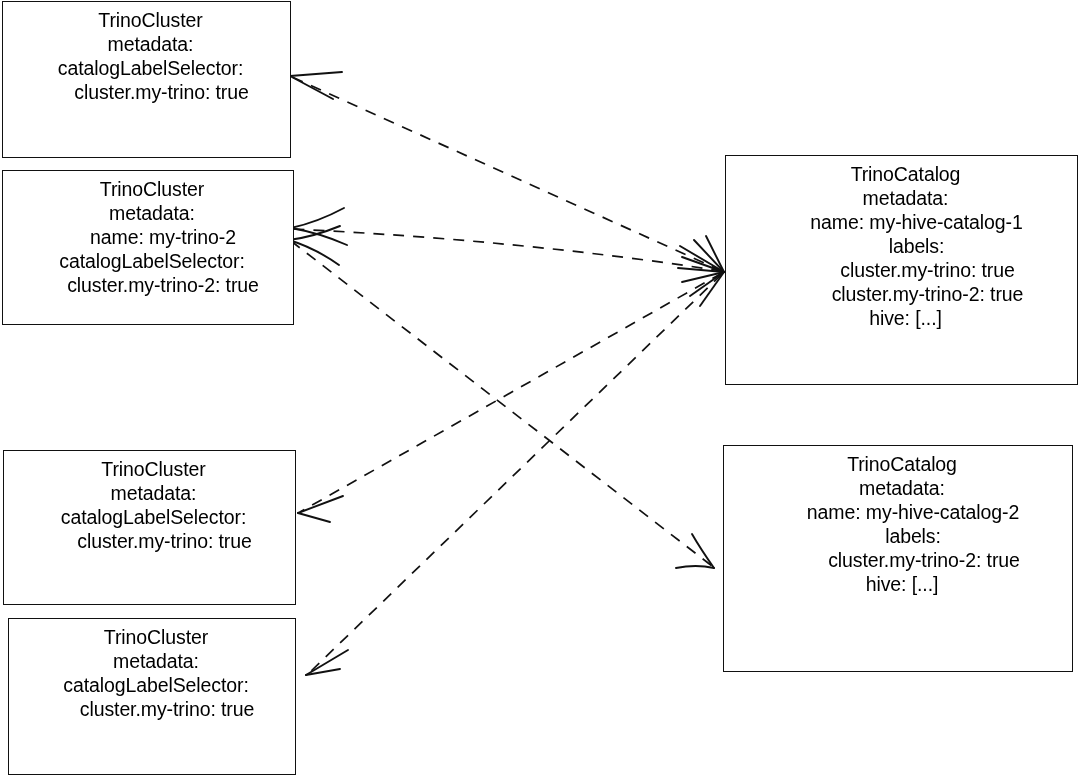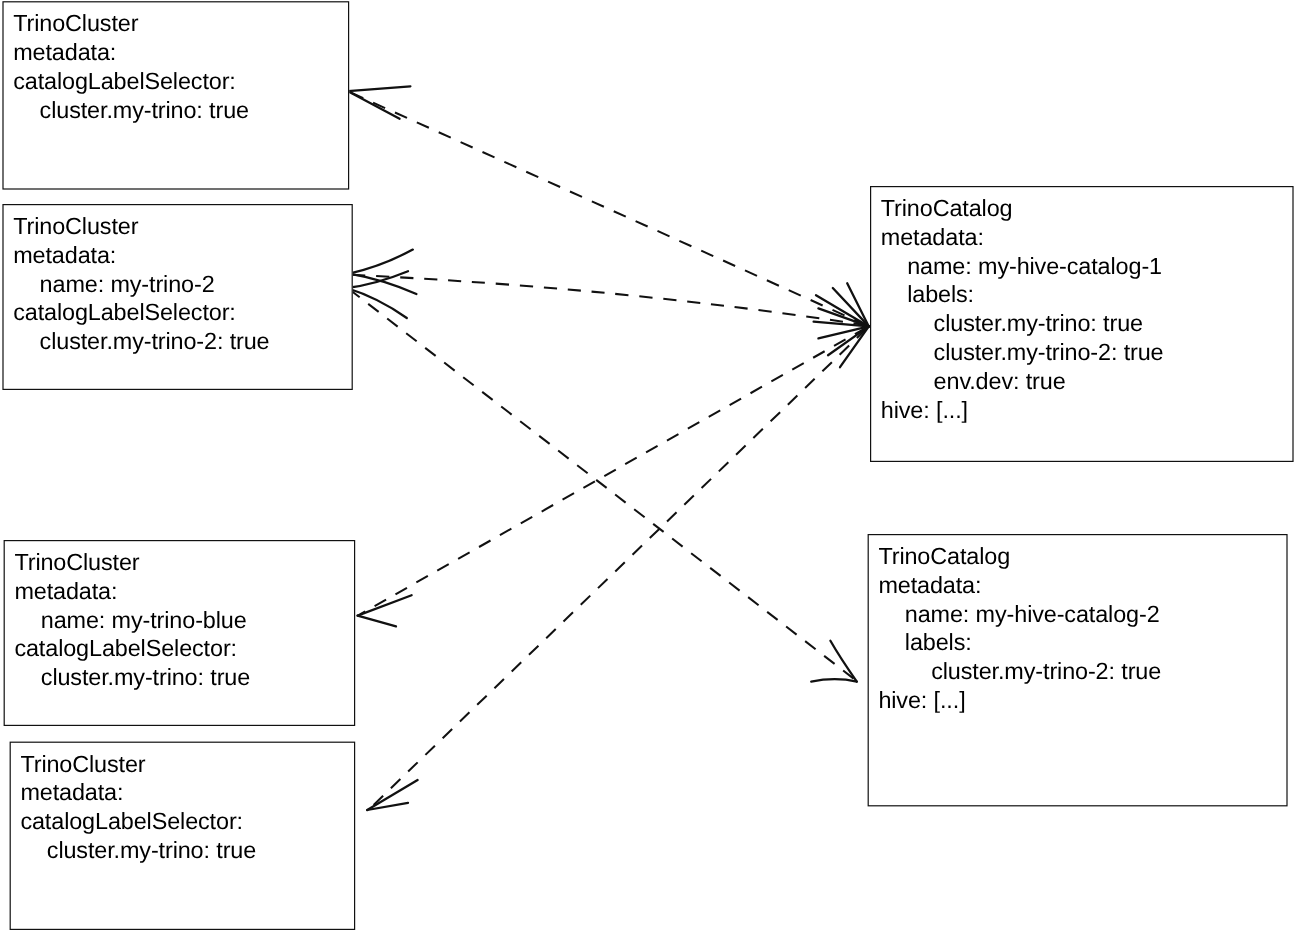--- a/index.html
+++ b/index.html
@@ -23,20 +23,21 @@
     padding: 6px 0 0 8px;
     z-index: 2;
   }
   .node-line {
     font-family: "Liberation Sans", sans-serif;
     font-size: 19.5px;
     line-height: 24px;
     color: #000000;
     white-space: pre;
     letter-spacing: -0.1px;
+    text-align: center;
   }
   .indent-1 { padding-left: 22px; }
   .indent-2 { padding-left: 44px; }
   svg.edges {
     position: absolute;
     left: 0;
     top: 0;
     width: 1082px;
     height: 775px;
     z-index: 1;
@@ -113,40 +114,38 @@
     <div class="node-line">TrinoCluster</div>
     <div class="node-line">metadata:</div>
     <div class="node-line indent-1">name: my-trino-2</div>
     <div class="node-line">catalogLabelSelector:</div>
     <div class="node-line indent-1">cluster.my-trino-2: true</div>
   </div>
 
   <div class="node-box" style="left:3px; top:450px; width:293px; height:155px;">
     <div class="node-line">TrinoCluster</div>
     <div class="node-line">metadata:</div>
-    <div class="node-line indent-1">name: my-trino-blue</div>
     <div class="node-line">catalogLabelSelector:</div>
     <div class="node-line indent-1">cluster.my-trino: true</div>
   </div>
 
   <div class="node-box" style="left:8px; top:618px; width:288px; height:157px;">
     <div class="node-line">TrinoCluster</div>
     <div class="node-line">metadata:</div>
     <div class="node-line">catalogLabelSelector:</div>
     <div class="node-line indent-1">cluster.my-trino: true</div>
   </div>
 
   <div class="node-box" style="left:725px; top:155px; width:353px; height:230px;">
     <div class="node-line">TrinoCatalog</div>
     <div class="node-line">metadata:</div>
     <div class="node-line indent-1">name: my-hive-catalog-1</div>
     <div class="node-line indent-1">labels:</div>
     <div class="node-line indent-2">cluster.my-trino: true</div>
     <div class="node-line indent-2">cluster.my-trino-2: true</div>
-    <div class="node-line indent-2">env.dev: true</div>
     <div class="node-line">hive: [...]</div>
   </div>
 
   <div class="node-box" style="left:723px; top:445px; width:350px; height:227px;">
     <div class="node-line">TrinoCatalog</div>
     <div class="node-line">metadata:</div>
     <div class="node-line indent-1">name: my-hive-catalog-2</div>
     <div class="node-line indent-1">labels:</div>
     <div class="node-line indent-2">cluster.my-trino-2: true</div>
     <div class="node-line">hive: [...]</div>

